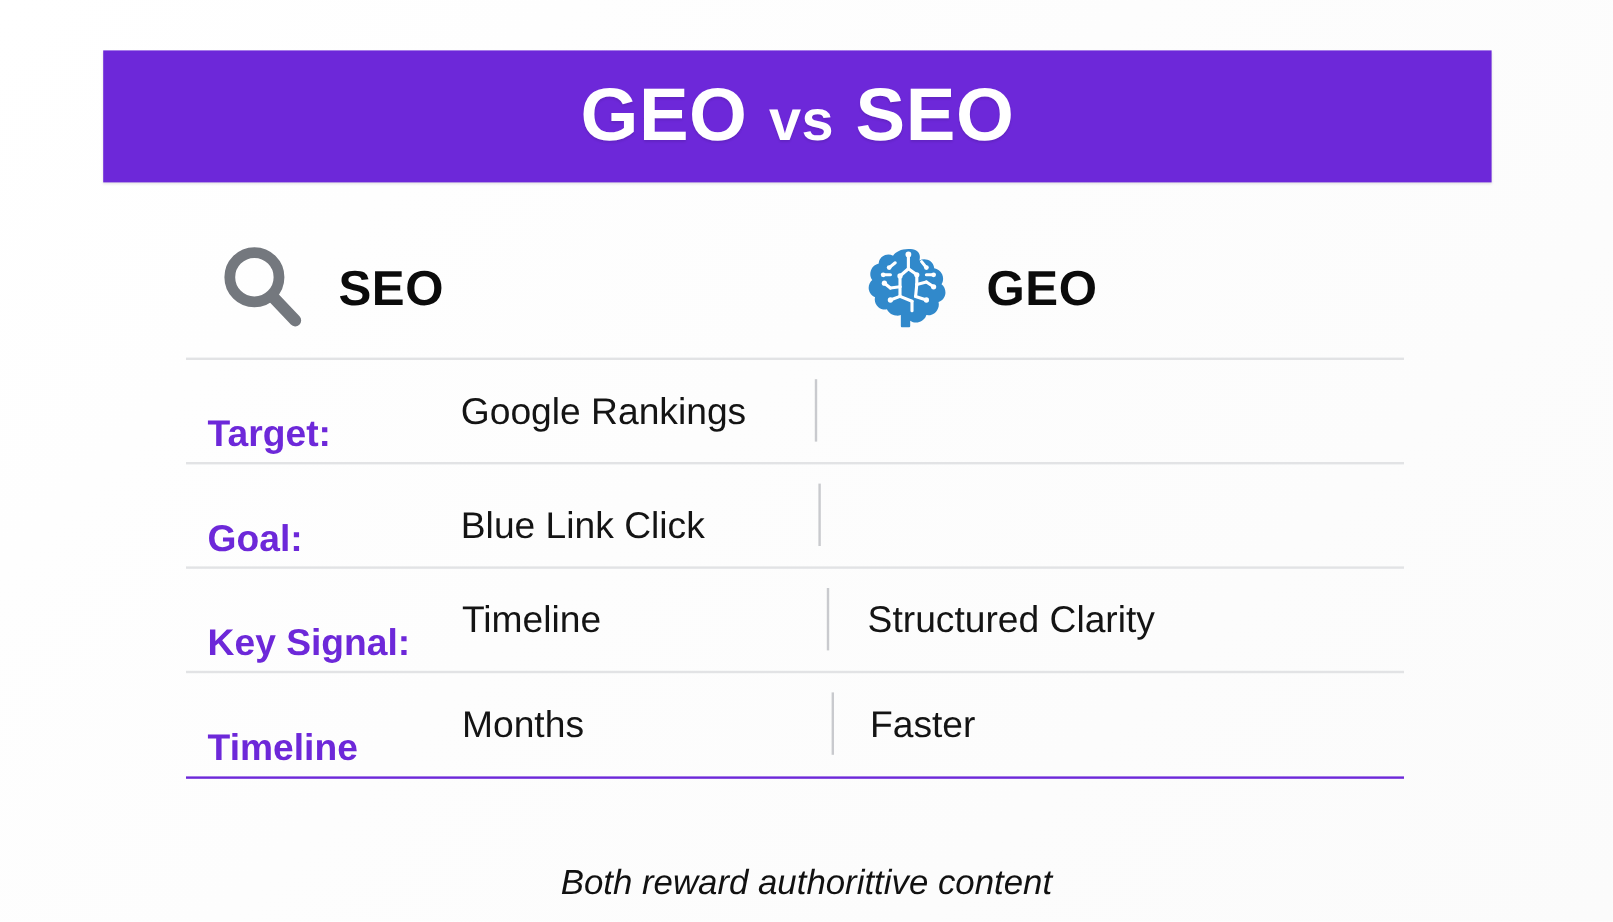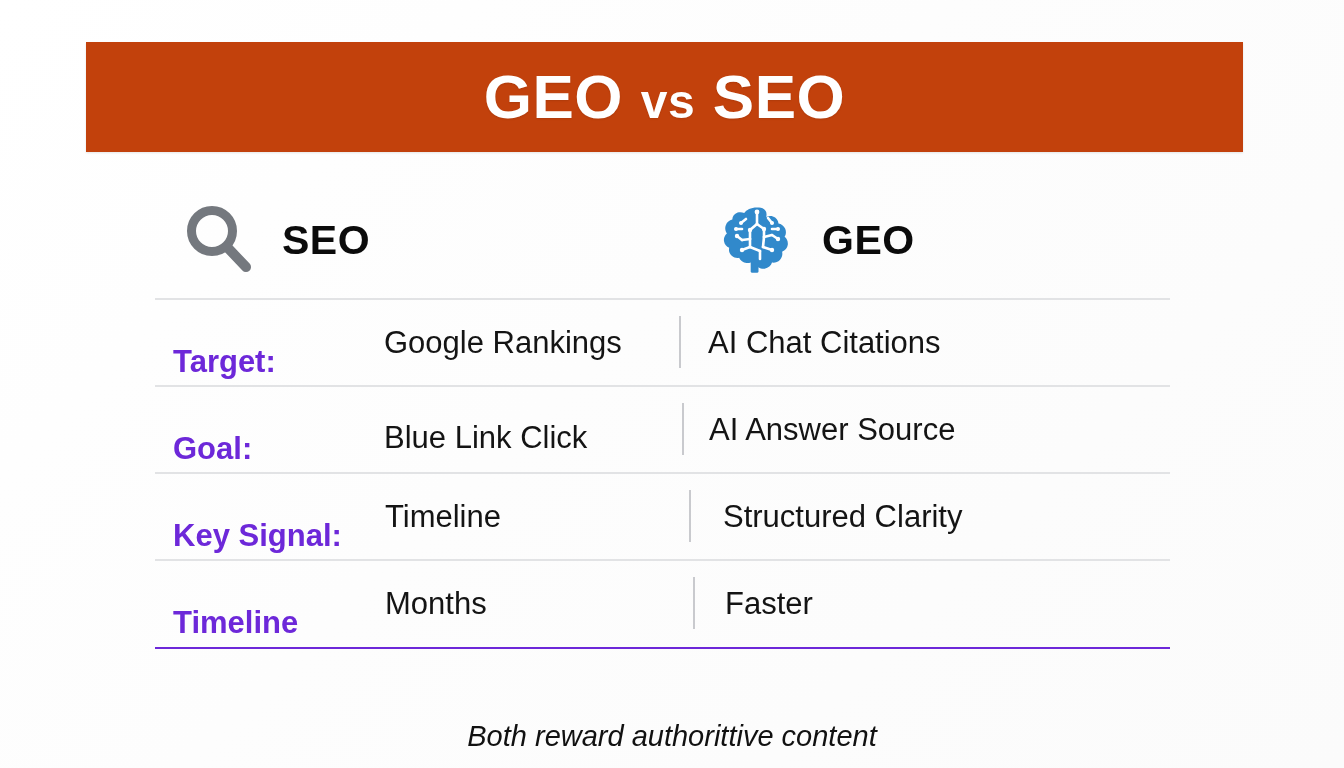--- a/index.html
+++ b/index.html
@@ -16,21 +16,21 @@
     position: relative;
   }
 
   
   .banner {
     position: absolute;
     left: 86px;
     top: 42px;
     width: 1157px;
     height: 110px;
-    background: #c2410c;
+    background: #6d28d9;
     box-shadow: 0 1px 2px rgba(0,0,0,0.10);
     display: flex;
     align-items: center;
     justify-content: center;
   }
   .banner-title {
     color: #ffffff;
     font-size: 62px;
     font-weight: bold;
     letter-spacing: 0.5px;
@@ -211,28 +211,26 @@
     <span class="hdr-label">GEO</span>
   </div>
 </div>
 
 <div class="table">
 
   <div class="row r1">
     <span class="cell-label">Target:</span>
     <span class="cell-seo">Google Rankings</span>
     <span class="vsep"></span>
-    <span class="cell-geo">AI Chat Citations</span>
   </div>
 
   <div class="row r2">
     <span class="cell-label">Goal:</span>
     <span class="cell-seo">Blue Link Click</span>
     <span class="vsep"></span>
-    <span class="cell-geo">AI Answer Source</span>
   </div>
 
   <div class="row r3">
     <span class="cell-label">Key Signal:</span>
     <span class="cell-seo">Timeline</span>
     <span class="vsep"></span>
     <span class="cell-geo">Structured Clarity</span>
   </div>
 
   <div class="row r4 last">

